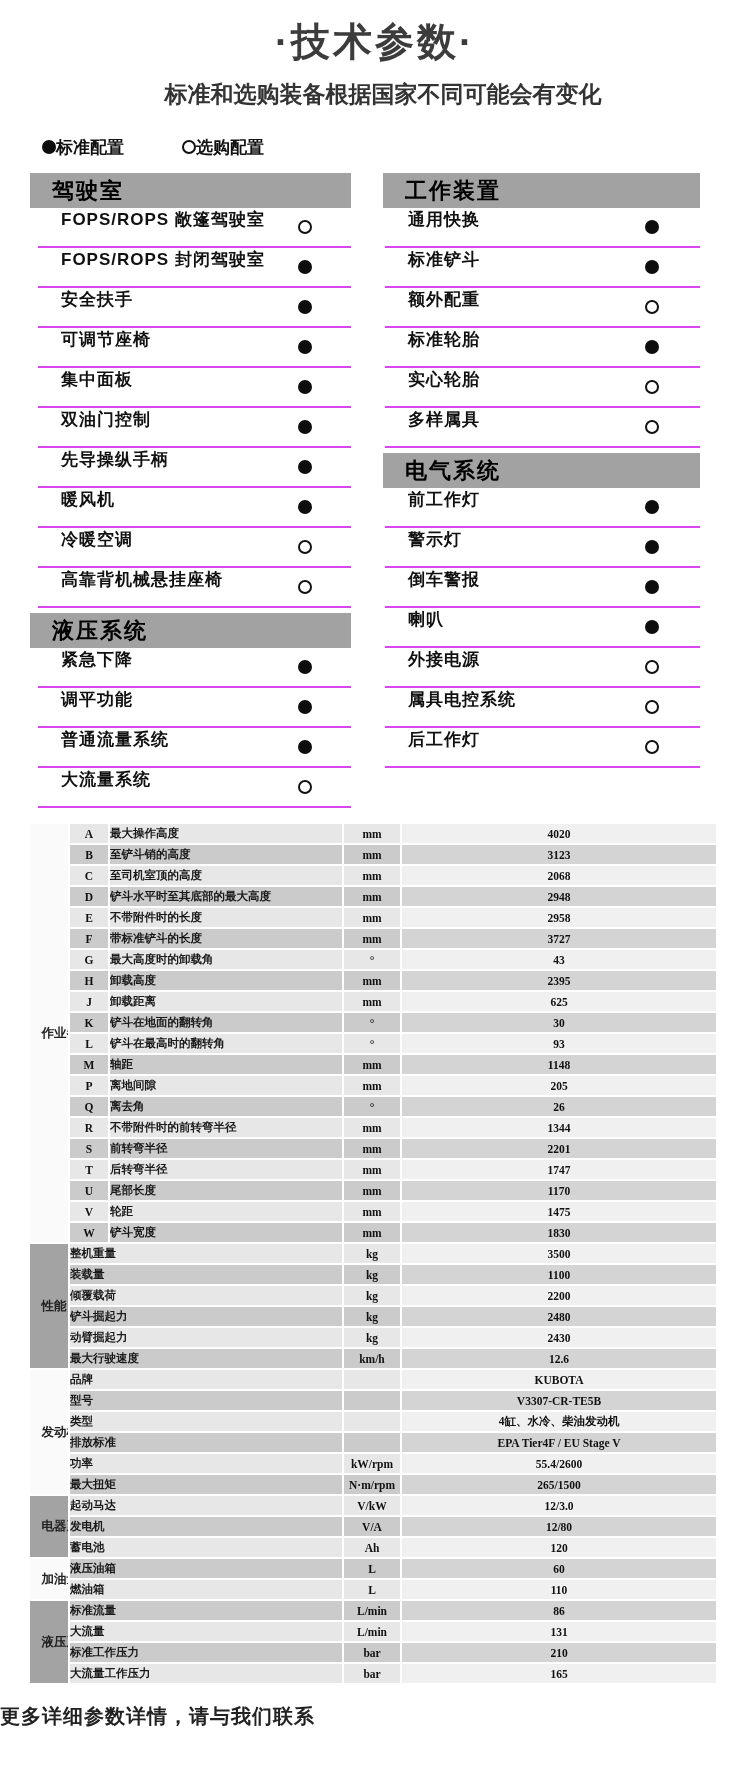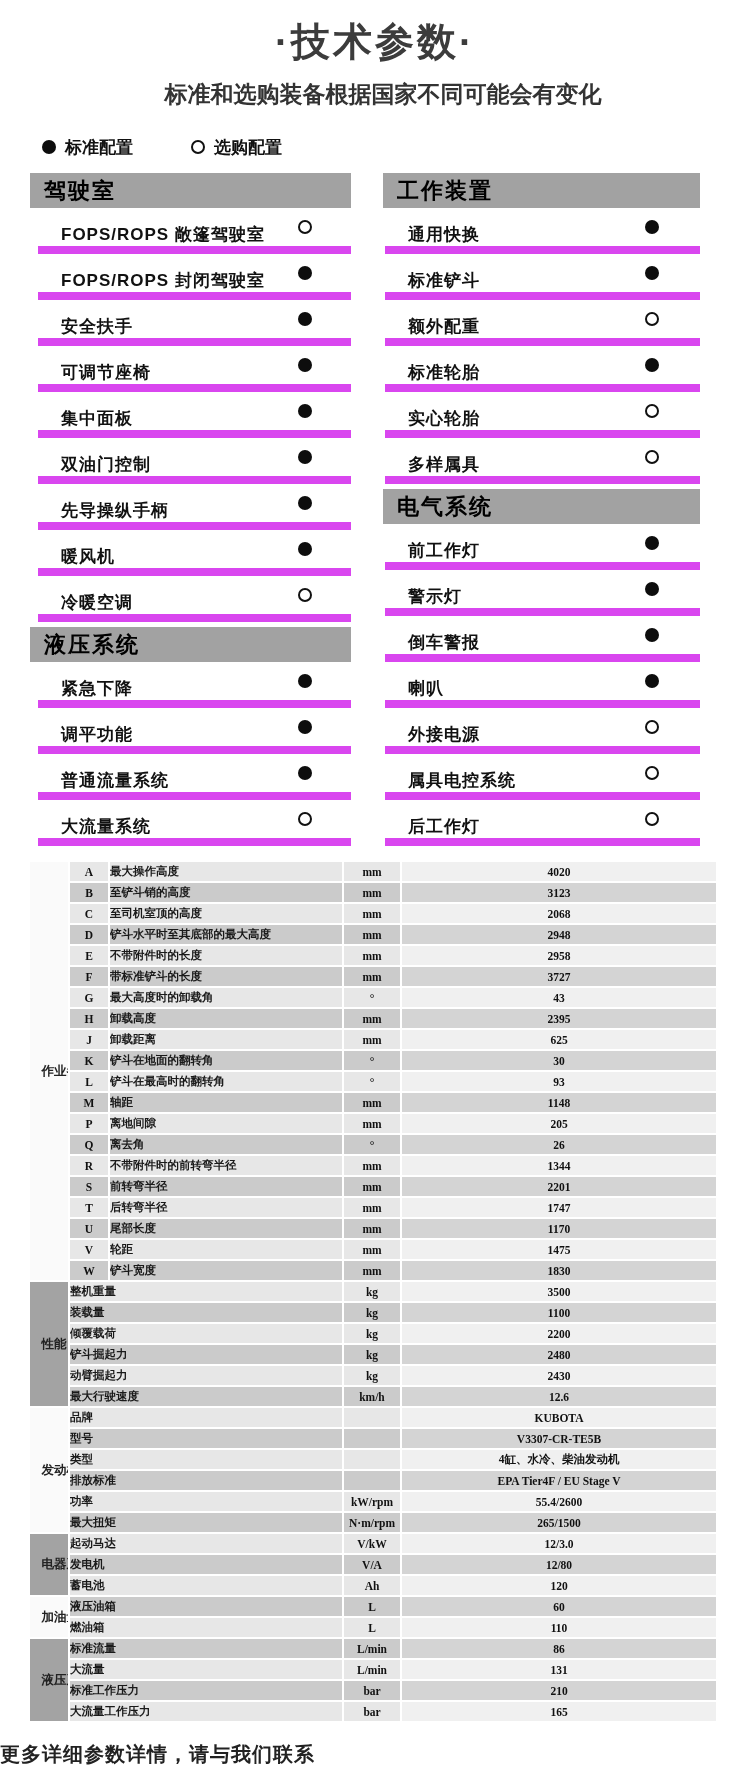--- a/index.html
+++ b/index.html
@@ -8,37 +8,37 @@
     font-family:"Liberation Sans","DejaVu Sans",sans-serif;color:#111;
   }
   
   .title{
     padding-top:16px;text-align:center;font-size:39px;font-weight:bold;
     letter-spacing:3px;color:#3c3c3c;line-height:52px;
   }
   .subtitle{margin-top:10px;text-align:center;font-size:23px;font-weight:bold;color:#333;line-height:33px;padding-left:16px;}
   
   .legend{margin:26px 0 0 42px;display:flex;align-items:center;gap:58px;height:20px;}
-  .legend-item{display:flex;align-items:center;gap:9px;font-size:17px;font-weight:bold;color:#111;}
+  .legend-item{display:flex;align-items:center;font-size:17px;font-weight:bold;color:#111;}
   .dot{width:14px;height:14px;border-radius:50%;box-sizing:border-box;flex:0 0 auto;}
   .dot.standard{background:#0d0d0d;}
   .dot.optional{background:#fff;border:2.5px solid #111;}
   
   .cols{display:flex;margin:16px 0 0 30px;gap:32px;align-items:flex-start;}
   .fcol-left{width:321px;}
   .fcol-right{width:317px;}
   .sec{margin-top:0;}
   .sec + .sec{margin-top:5px;}
   .sec-header{
     height:35px;line-height:35px;background:#a2a2a2;color:#000;
-    font-size:22px;font-weight:bold;letter-spacing:2px;padding-left:14px;
+    font-size:22px;font-weight:bold;letter-spacing:2px;padding-left:22px;
   }
   .frow{
-    position:relative;height:38px;border-bottom:8px solid #d946ef;
-    display:flex;align-items:flex-end;
+    position:relative;height:38px;border-bottom:2px solid #d946ef;
+    display:flex;align-items:flex-start;
   }
   .fcol-left .frow{margin-left:8px;}
   .fcol-right .frow{margin-left:2px;}
   .frow .lbl{padding-left:23px;font-size:17px;font-weight:bold;letter-spacing:1px;}
   .frow .dot{position:absolute;left:260px;top:12px;}
   
   table.spec{
     border-collapse:separate;border-spacing:2px;table-layout:fixed;
     width:690px;margin:14px 0 0 28px;
   }
@@ -112,20 +112,24 @@
           <span class="dot standard"></span>
         </div>
         <div class="frow">
           <span class="lbl">暖风机</span>
           <span class="dot standard"></span>
         </div>
         <div class="frow">
           <span class="lbl">冷暖空调</span>
           <span class="dot optional"></span>
         </div>
+        <div class="frow">
+          <span class="lbl">高靠背机械悬挂座椅</span>
+          <span class="dot optional"></span>
+        </div>
       </div>
       <div class="sec">
         <div class="sec-header">液压系统</div>
         <div class="frow">
           <span class="lbl">紧急下降</span>
           <span class="dot standard"></span>
         </div>
         <div class="frow">
           <span class="lbl">调平功能</span>
           <span class="dot standard"></span>

